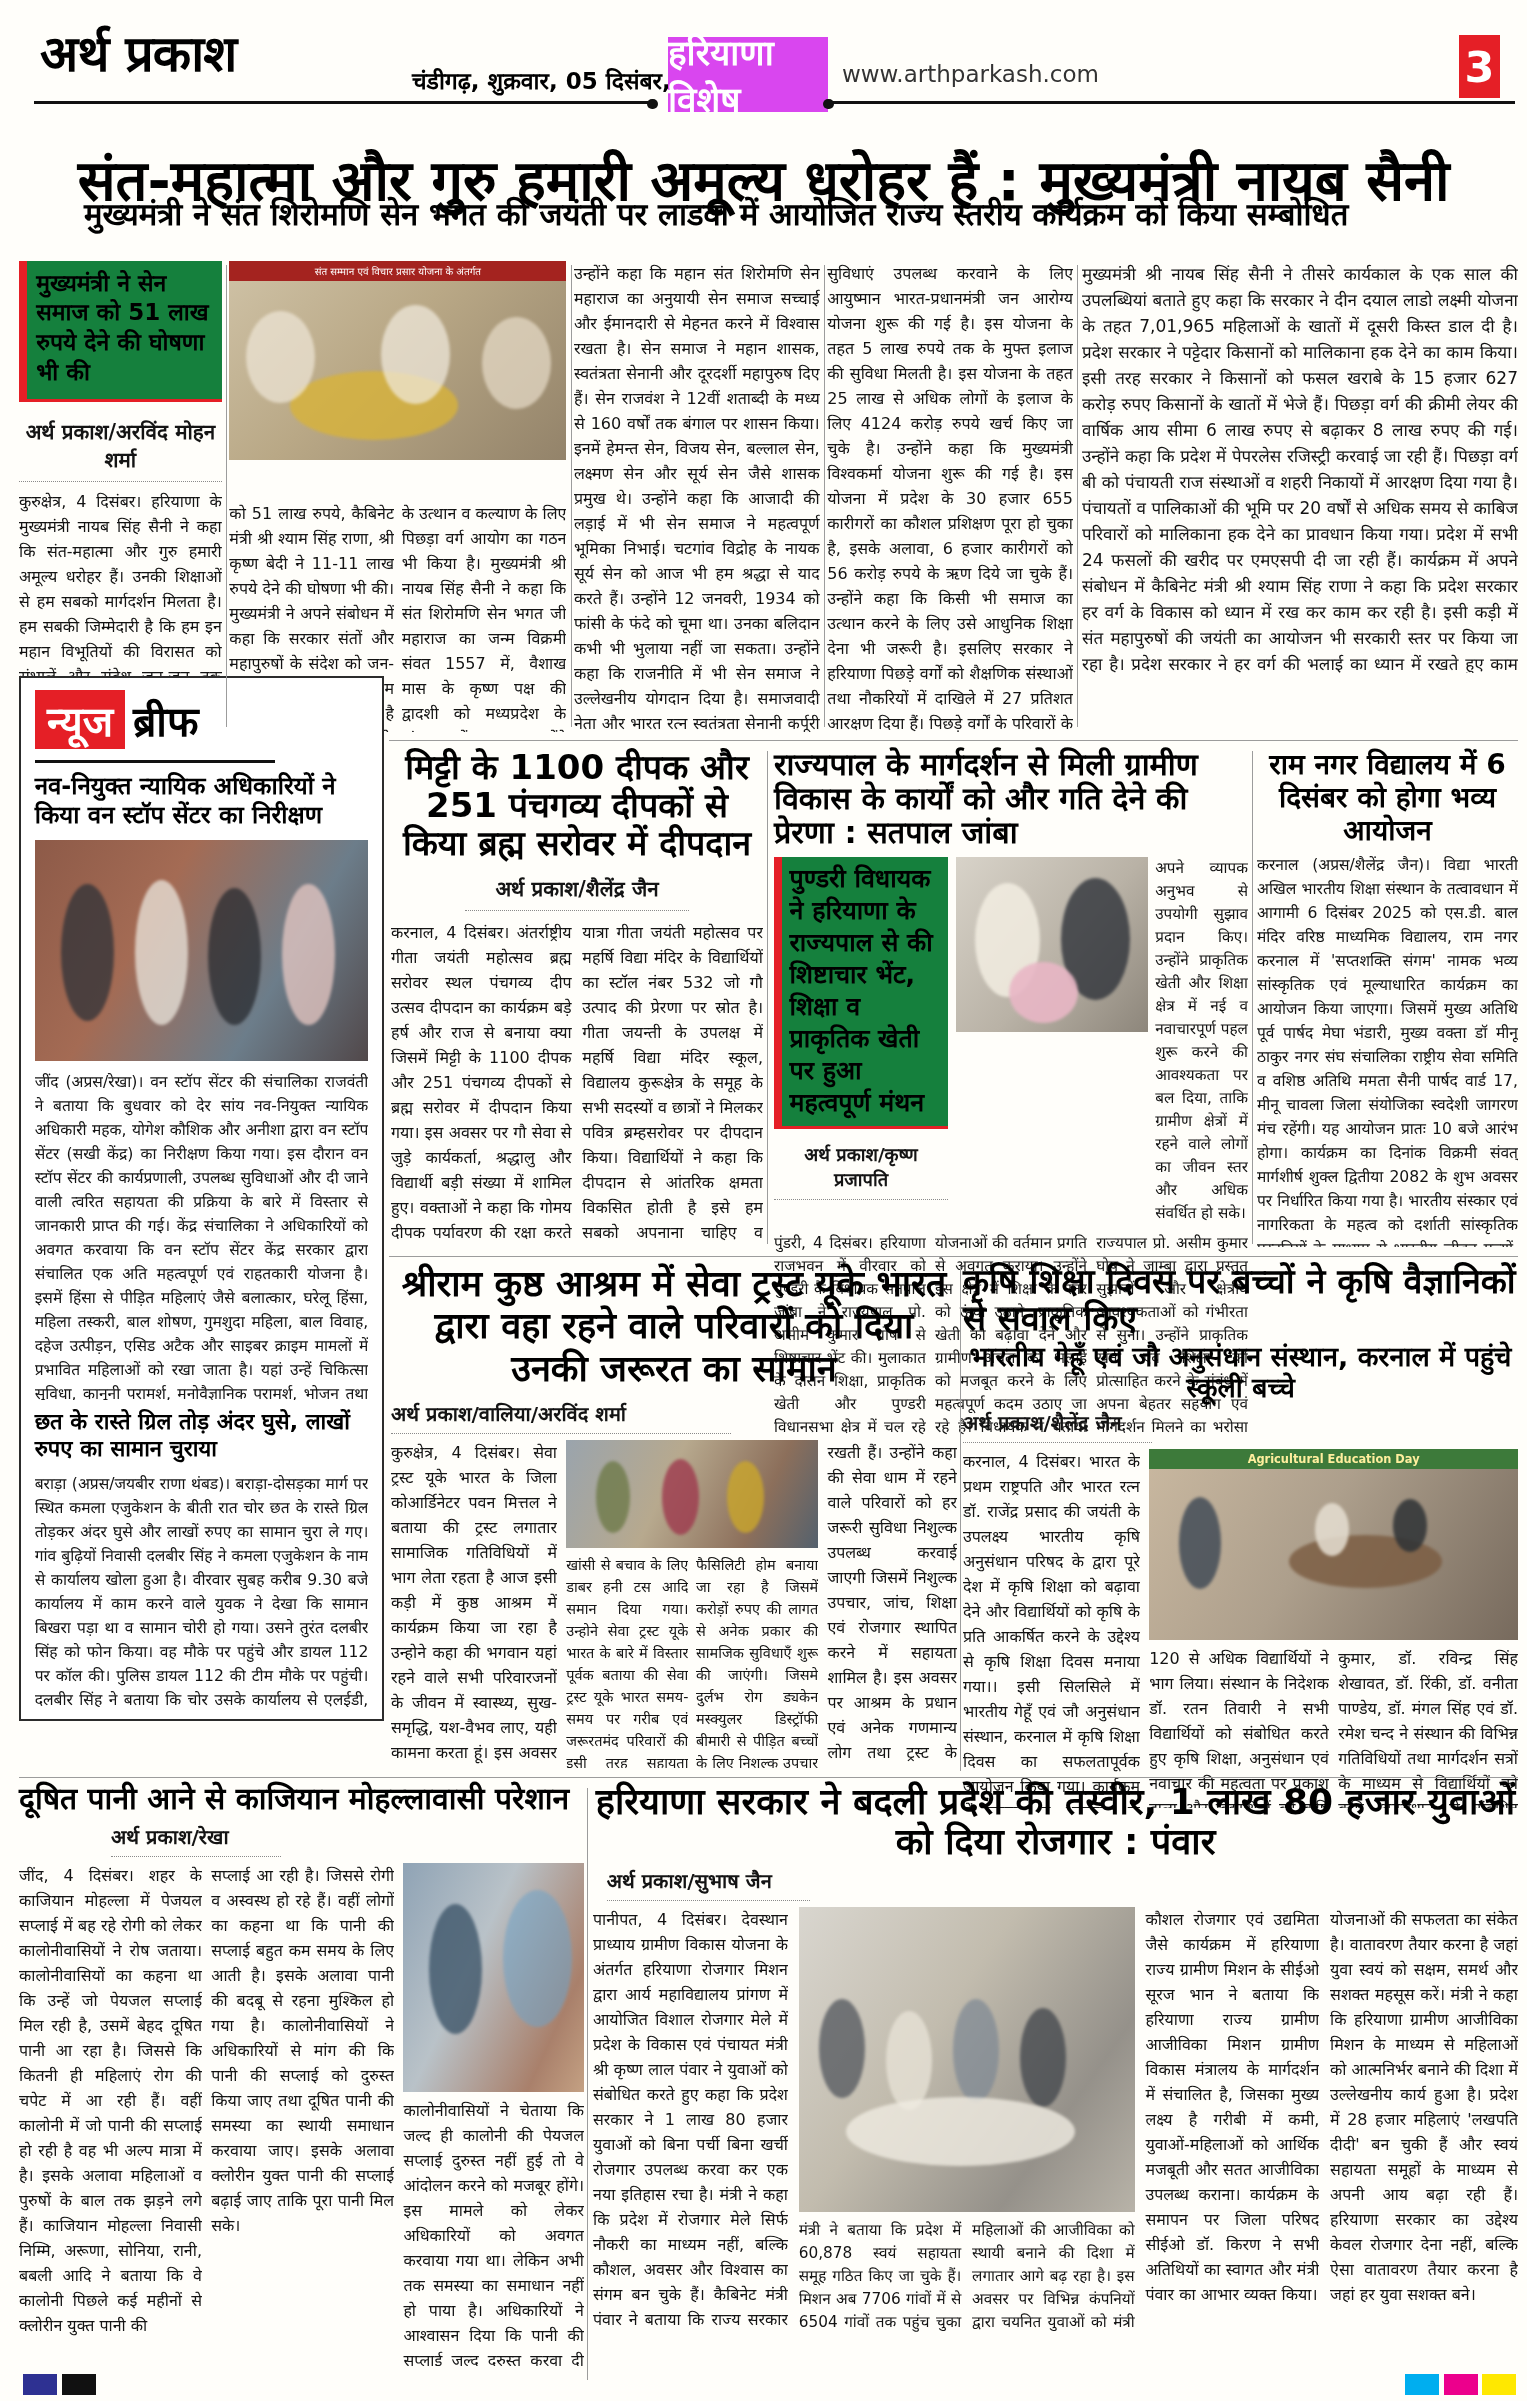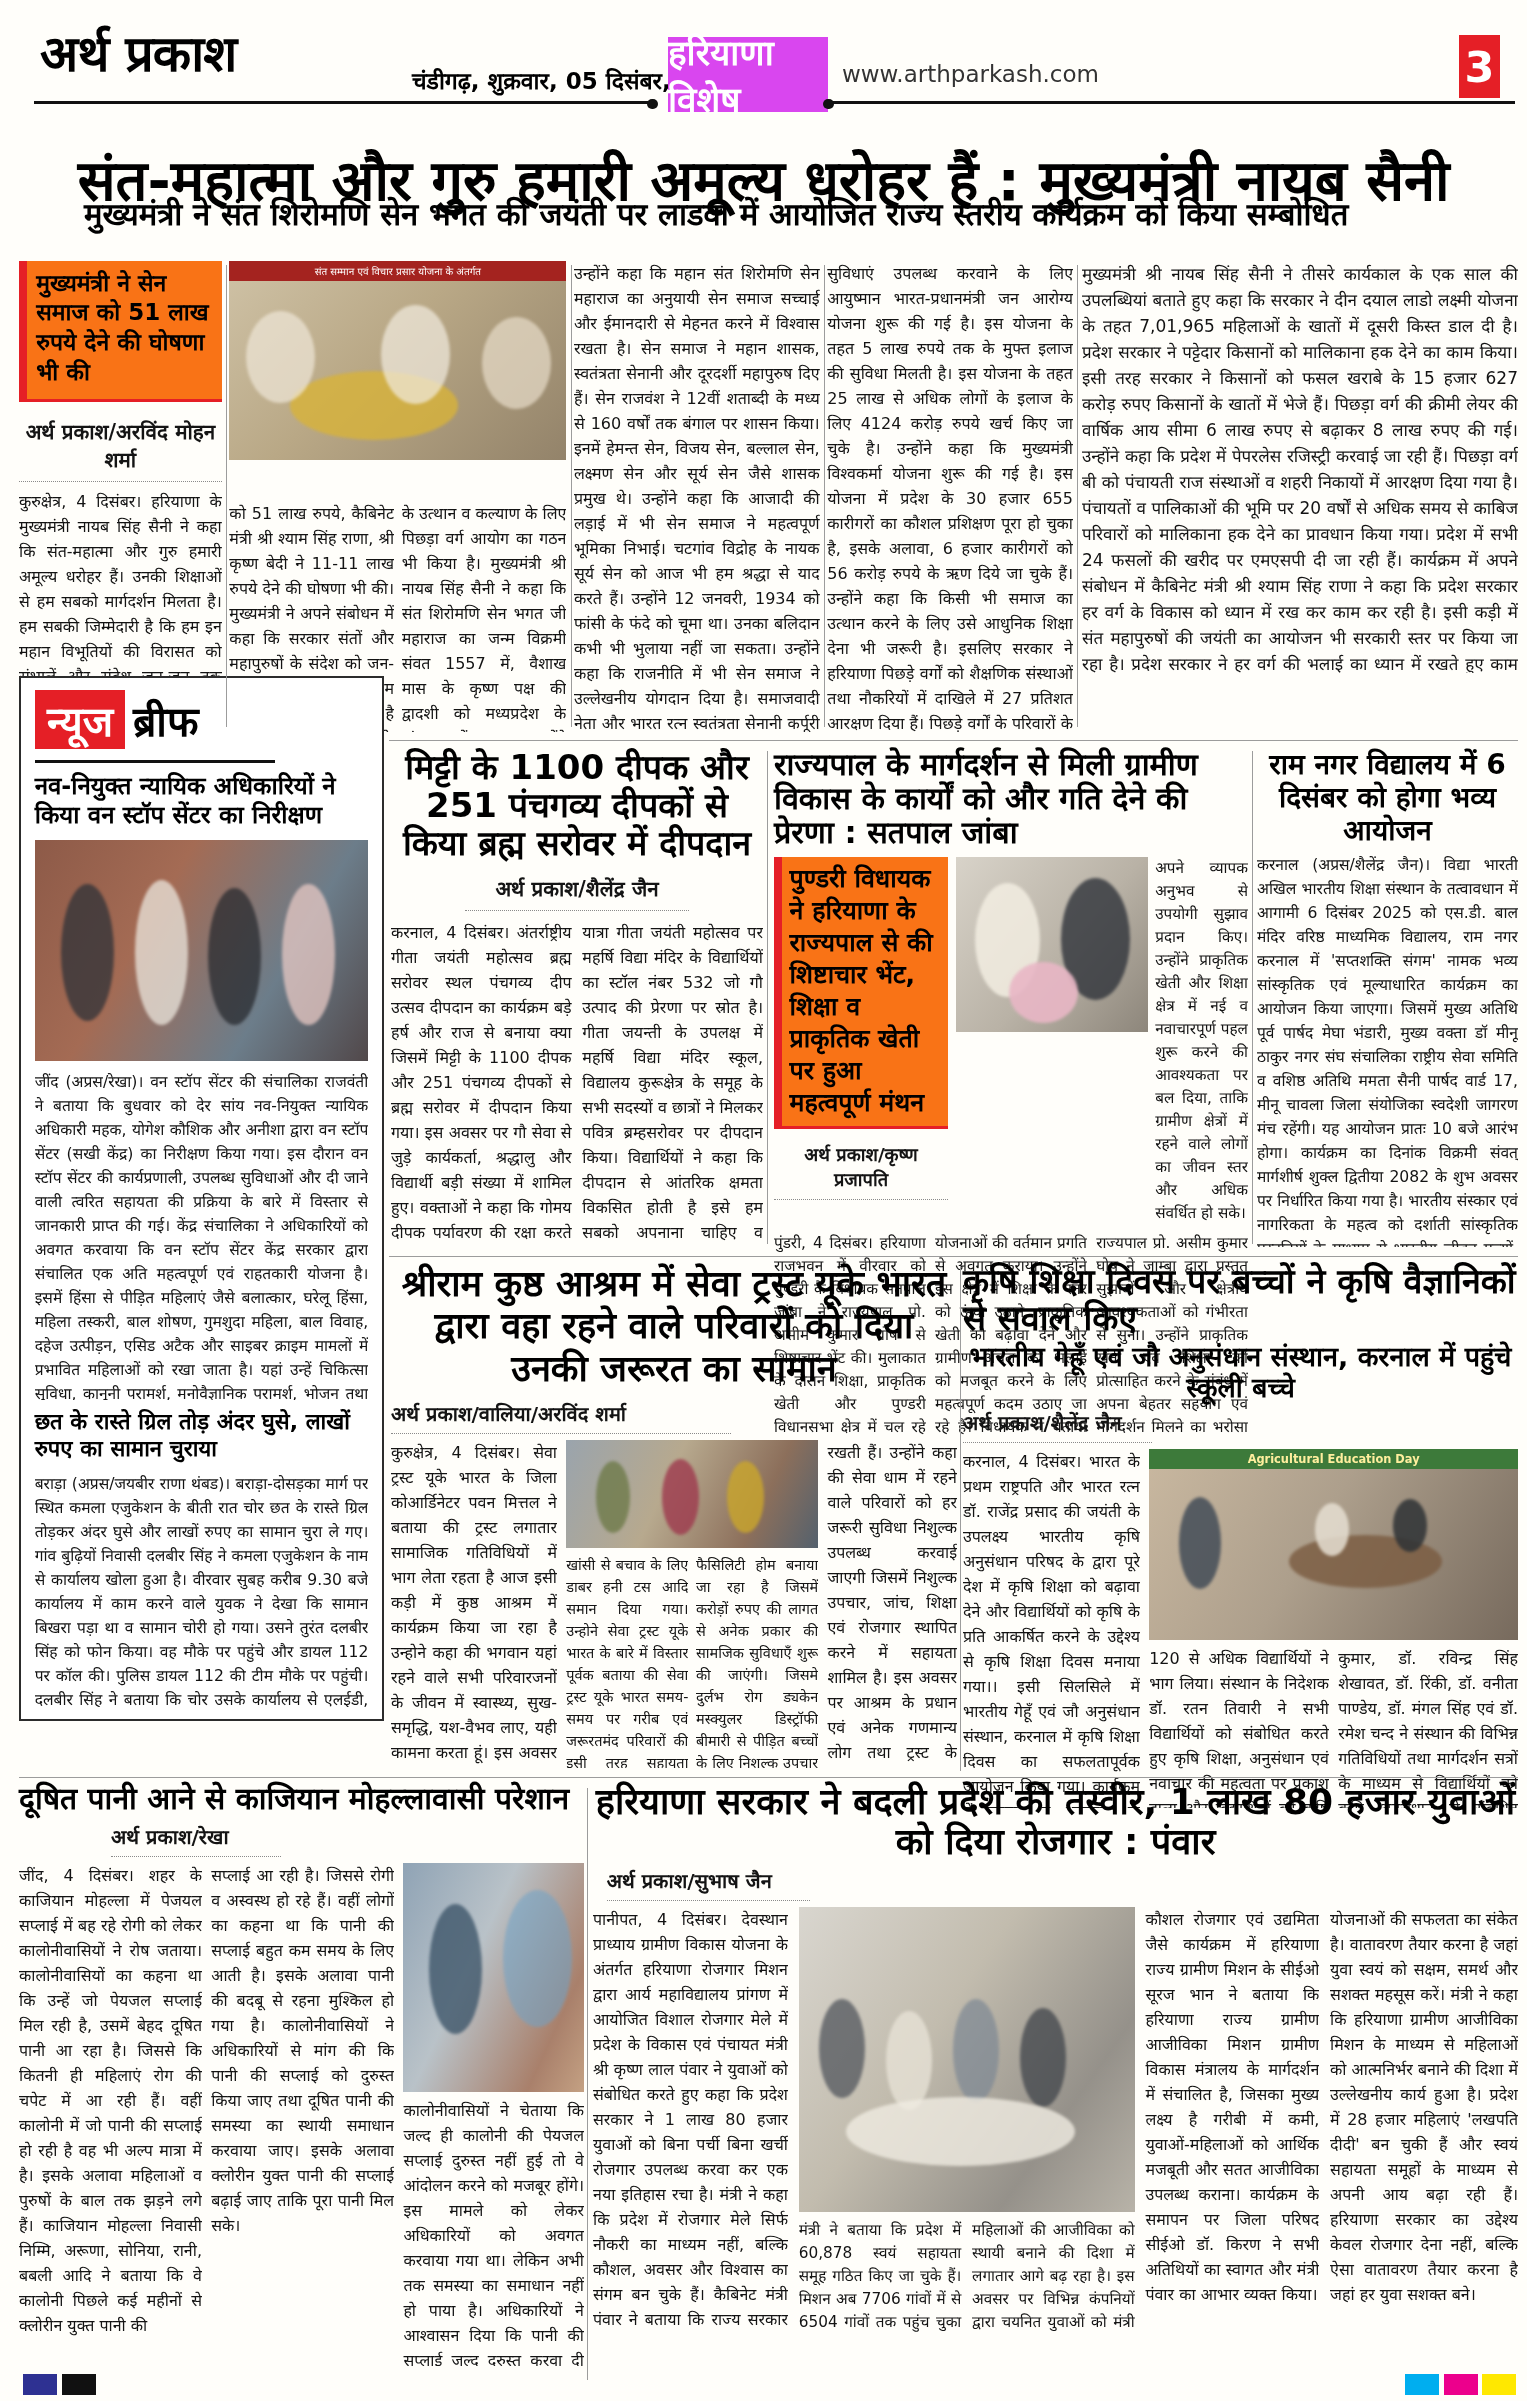--- a/index.html
+++ b/index.html
@@ -17,21 +17,21 @@
   .mrule-l{left:34px;width:619px;} .mrule-r{left:828px;width:687px;}
   .mrule .dot{position:absolute;top:-5.3px;width:10.7px;height:10.7px;border-radius:50%;background:#111;}
   .mrule-l .dot{right:-4.6px;} .mrule-r .dot{left:-4.6px;}
   
   .h-lead{position:absolute;left:9.2px;top:114px;width:1509px;text-align:center;font-size:56px;font-weight:800;
           line-height:1.02;color:#000;}
   .h-dek{position:absolute;left:84px;top:192px;width:1359px;text-align:left;font-size:31px;font-weight:800;color:#000;}
   .byl{font-size:20.6px;font-weight:700;text-align:center;padding:6.1px 0 7.6px;border-bottom:1.5px dotted #8a8a8a;margin-bottom:7.6px;}
   .byl-l{font-size:20px;font-weight:700;padding:4.6px 0 6.1px;border-bottom:1.5px dotted #8a8a8a;margin-bottom:6.1px;width:60%;}
   .txt{font-size:16px;line-height:25px;text-align:justify;color:#131313;overflow:hidden;}
-  .kick{background:#f97316;border-left:8.4px solid #e51f26;border-bottom:3.1px solid #e51f26;
+  .kick{background:#15803d;border-left:8.4px solid #e51f26;border-bottom:3.1px solid #e51f26;
         padding:7.6px 9.2px 10.7px;font-size:23px;font-weight:700;line-height:1.3;color:#000;}
   .photo{background:linear-gradient(135deg,#cfc2a6 0%,#b9a886 45%,#93836a 100%);position:relative;overflow:hidden;}
   .photo .band{position:absolute;left:0;top:0;right:0;background:#a4231f;color:#fff;font-size:10px;
                text-align:center;padding:3.1px 1.5px;}
   .photo .band.green{background:#3d7a3a;color:#ffef9e;font-size:11.4px;font-weight:700;}
   .blob{position:absolute;border-radius:50%;filter:blur(1.5px);}
   
   .lead-body{position:absolute;left:19px;top:261px;width:1054px;height:471px;display:flex;gap:7.6px;}
   .lc1{width:203px;display:flex;flex-direction:column;}
   .lphoto-wrap{width:337px;display:flex;flex-direction:column;gap:34px;}

